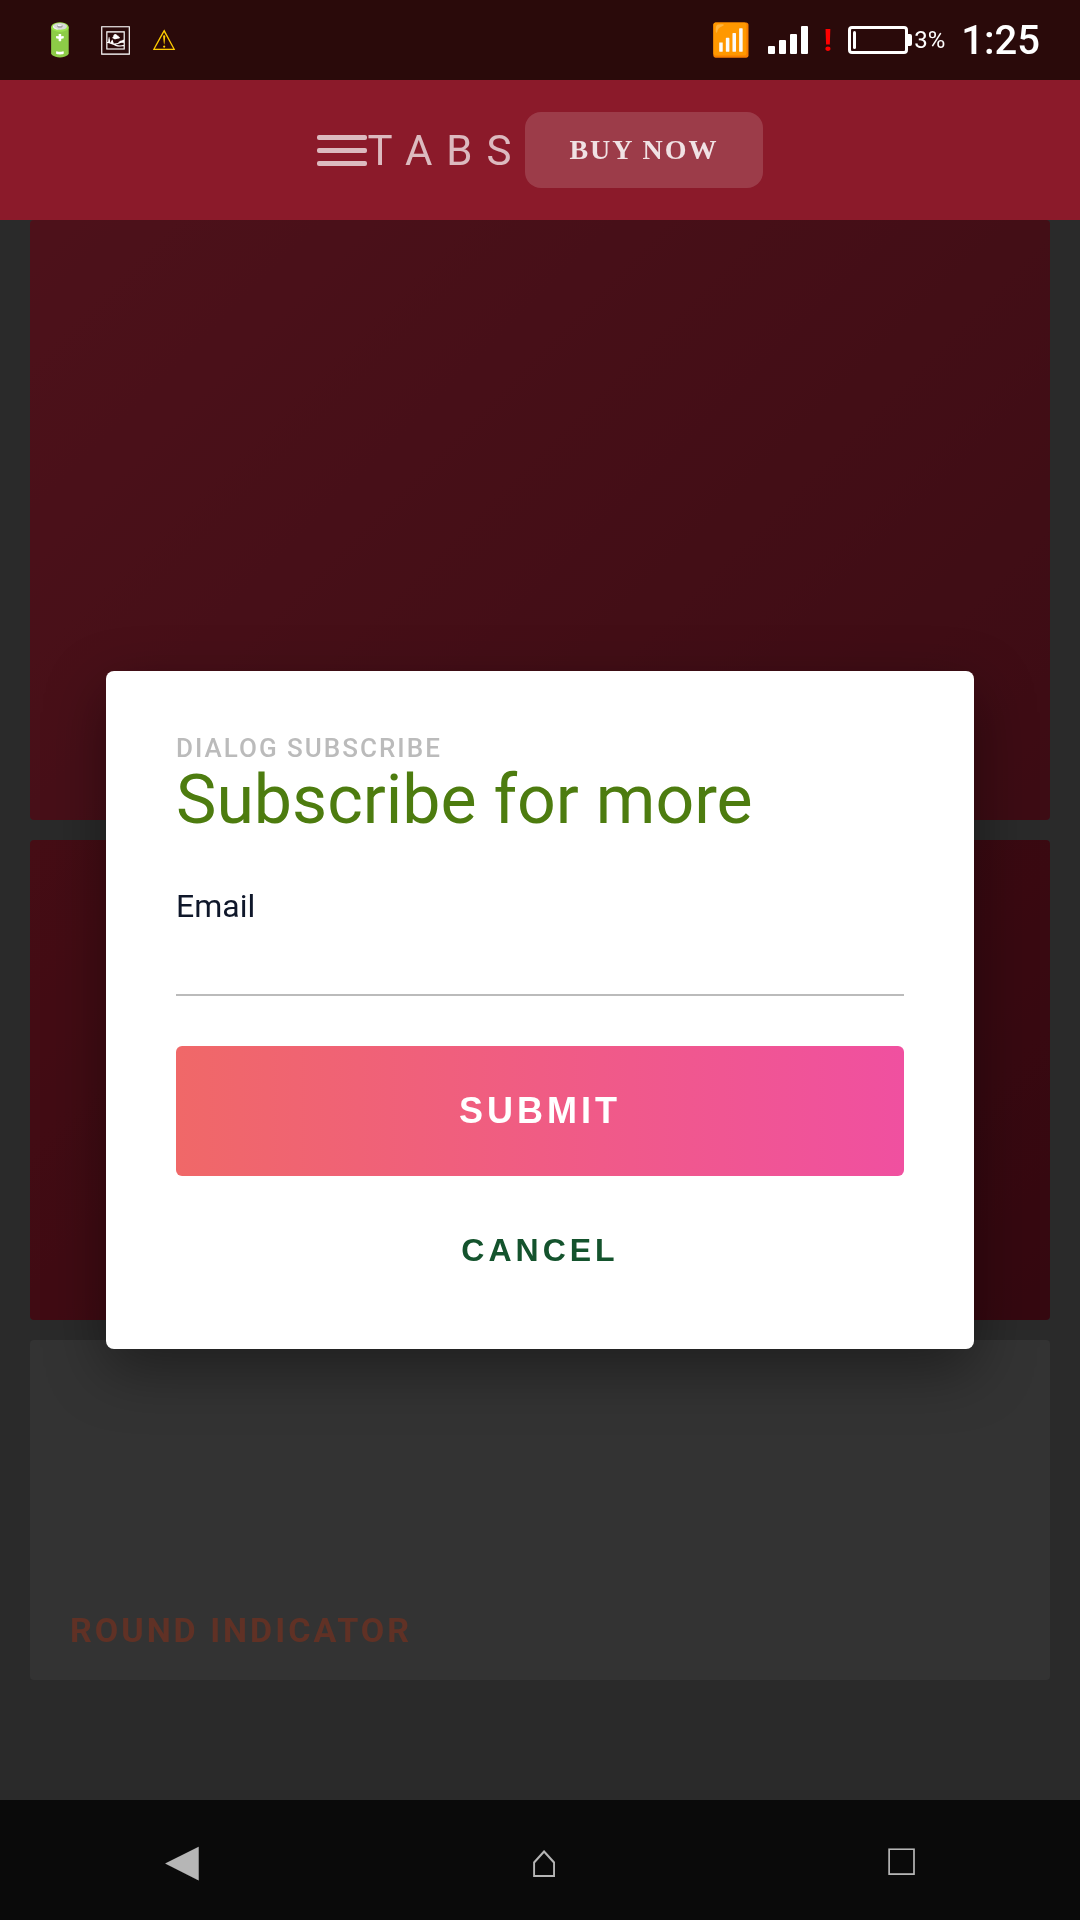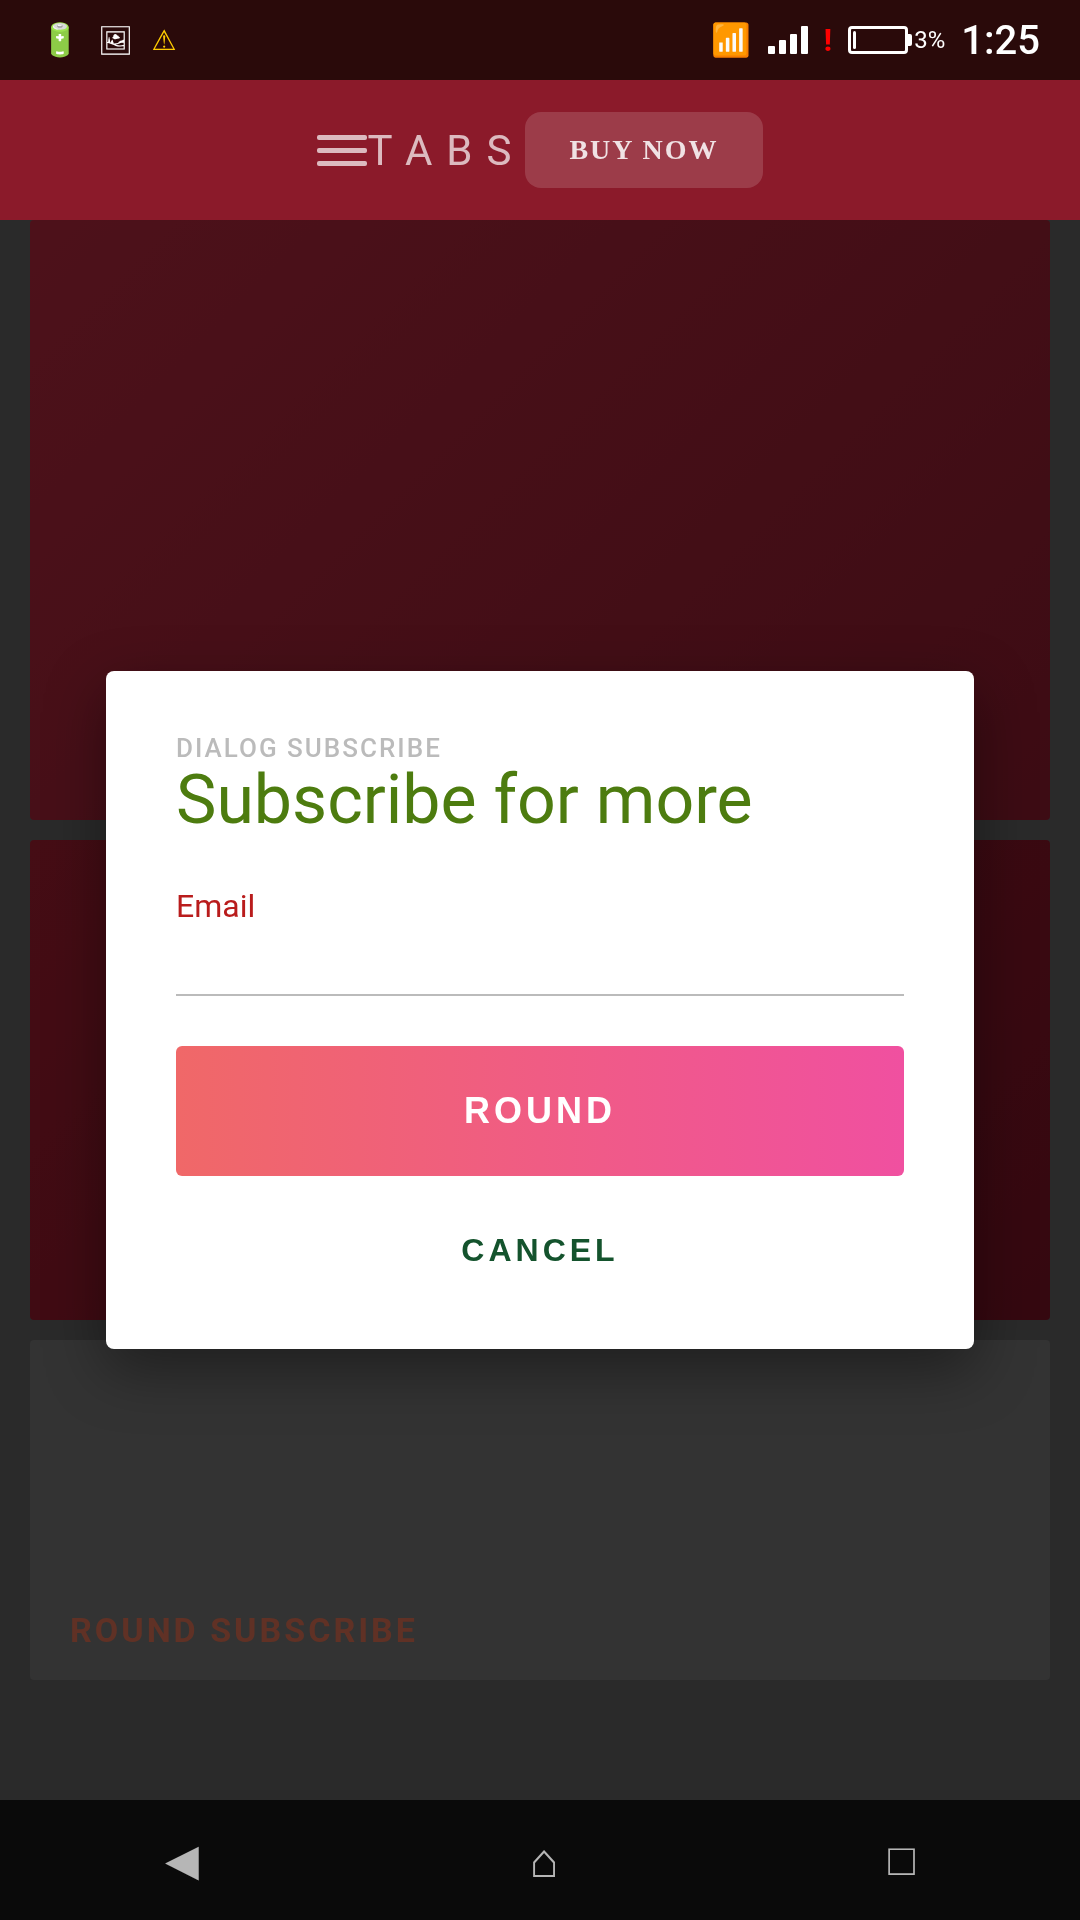--- a/index.html
+++ b/index.html
@@ -222,21 +222,21 @@
 
     .dialog-title {
       color: #4d7c0f;
       font-size: 68px;
       font-weight: 400;
       margin-bottom: 50px;
       line-height: 1.1;
     }
 
     .email-label {
-      color: #b91c1c;
+      color: #0f172a;
       font-size: 32px;
       font-weight: 400;
       margin-bottom: 12px;
       display: block;
     }
 
     .email-input {
       width: 100%;
       border: none;
       border-bottom: 2px solid #bbb;
@@ -352,31 +352,31 @@
     <div class="hamburger-line"></div>
   </div>
   <span class="app-title">TABS</span>
   <button class="buy-now-btn">BUY NOW</button>
 </div>
 
 <div class="bg-content">
   <div class="bg-card-top"></div>
   <div class="bg-card-middle"></div>
   <div class="bg-card-bottom">
-    <span class="round-indicator-label">ROUND SUBSCRIBE</span>
+    <span class="round-indicator-label">ROUND INDICATOR</span>
   </div>
 </div>
 
 <div class="overlay">
   <div class="dialog">
     <span class="dialog-label">DIALOG SUBSCRIBE</span>
     <div class="dialog-title">Subscribe for more</div>
     <label class="email-label">Email</label>
     <input class="email-input" type="email" placeholder="" style="">
-    <button class="submit-btn">ROUND</button>
+    <button class="submit-btn">SUBMIT</button>
     <button class="cancel-btn">CANCEL</button>
   </div>
 </div>
 
 <div class="nav-bar">
   <span class="nav-icon">◀</span>
   <span class="nav-icon" style="font-size:48px;">⌂</span>
   <span class="nav-icon">□</span>
 </div>
 

